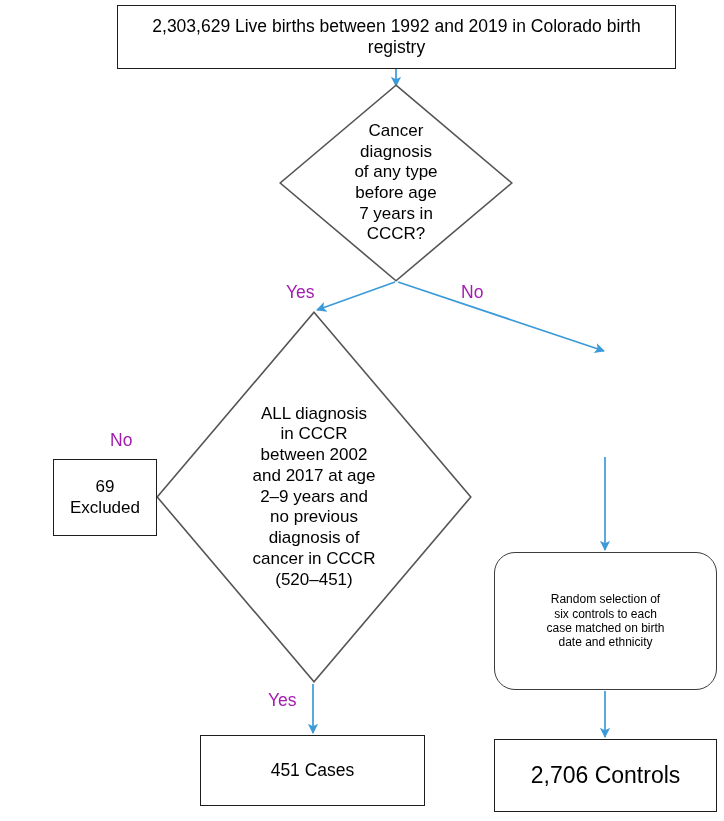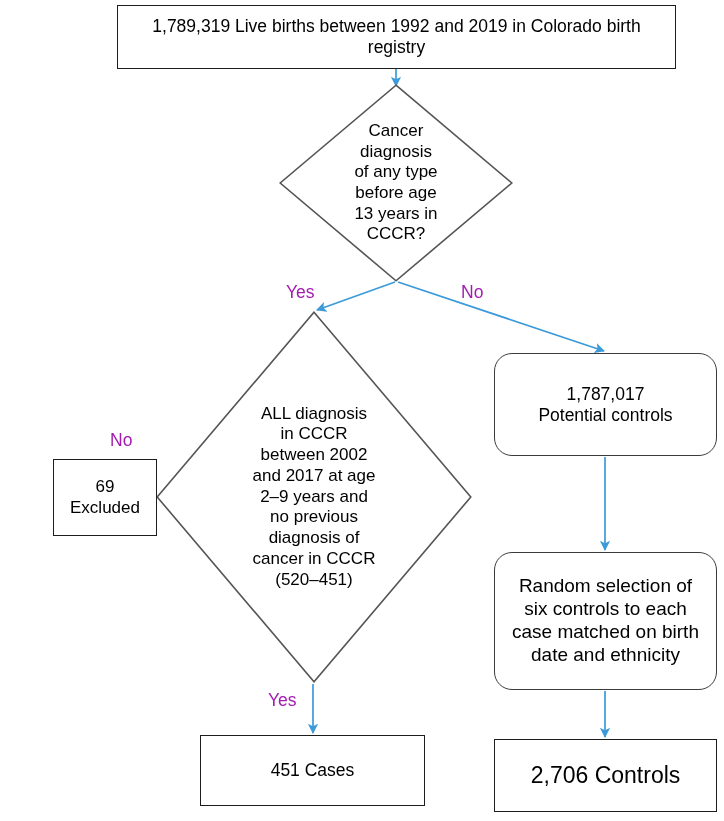--- a/index.html
+++ b/index.html
@@ -76,21 +76,21 @@
     color: #a21caf;
     white-space: nowrap;
     line-height: 1;
   }
 
   
   #node-births      { left: 117px; top: 5px;   width: 559px; height: 64px;  font-size: 17.5px; }
   #node-excluded    { left: 5px;   top: 459px; width: 104px; height: 77px;  font-size: 17px; margin-left: 48px;  }
   #node-cases       { left: 200px; top: 735px; width: 225px; height: 71px;  font-size: 17.5px; }
   #node-potential   { left: 494px; top: 353px; width: 223px; height: 103px; font-size: 17.5px; }
-  #node-random      { left: 494px; top: 552px; width: 223px; height: 138px; font-size: 19px; }
+  #node-random      { left: 494px; top: 552px; width: 223px; height: 138px; font-size: 12px; border-radius: 21px; }
   #node-controls    { left: 494px; top: 739px; width: 223px; height: 73px;  font-size: 23px; }
 
   #diamond-cancer   { left: 279px; top: 84px;  width: 234px; height: 198px; }
   #diamond-cancer .diamond-label { font-size: 17px; }
   #diamond-all      { left: 156px; top: 311px; width: 316px; height: 372px; }
   #diamond-all .diamond-label { font-size: 17px; }
 
   #label-yes-1 { left: 286px; top: 284px; font-size: 17.5px; }
   #label-no-1  { left: 461px; top: 284px; font-size: 17.5px; }
   #label-no-2  { left: 110px; top: 432px; font-size: 17.5px; }
@@ -119,32 +119,32 @@
 
       <line x1="313" y1="684" x2="313" y2="733"></line>
 
       <line x1="605" y1="457" x2="605" y2="550"></line>
 
       <line x1="605" y1="691" x2="605" y2="737"></line>
     </g>
   </svg>
 
   <div class="node rect" id="node-births">
-    <span class="node-text">1,789,319 Live births between 1992 and 2019 in Colorado birth registry</span>
+    <span class="node-text">2,303,629 Live births between 1992 and 2019 in Colorado birth registry</span>
   </div>
 
   <div class="diamond-wrap" id="diamond-cancer">
     <svg class="diamond-shape" width="234" height="198" viewBox="0 0 234 198">
       <polygon points="117,1.2 232.8,99 117,196.8 1.2,99" fill="#ffffff" stroke="#555555" stroke-width="1.6"></polygon>
     </svg>
     <div class="diamond-label">Cancer
 diagnosis
 of any type
 before age
-13 years in
+7 years in
 CCCR?</div>
   </div>
 
   <span class="edge-label" id="label-yes-1">Yes</span>
   <span class="edge-label" id="label-no-1">No</span>
 
   <div class="diamond-wrap" id="diamond-all">
     <svg class="diamond-shape" width="316" height="372" viewBox="0 0 316 372">
       <polygon points="158,1.2 314.8,186 158,370.8 1.2,186" fill="#ffffff" stroke="#555555" stroke-width="1.6"></polygon>
     </svg>
@@ -164,24 +164,20 @@
 
   <div class="node rect" id="node-excluded">
     <span class="node-text">69
 Excluded</span>
   </div>
 
   <div class="node rect" id="node-cases">
     <span class="node-text">451 Cases</span>
   </div>
 
-  <div class="node rounded" id="node-potential">
-    <span class="node-text">1,787,017
-Potential controls</span>
-  </div>
 
   <div class="node rounded" id="node-random">
     <span class="node-text">Random selection of
 six controls to each
 case matched on birth
 date and ethnicity</span>
   </div>
 
   <div class="node rect" id="node-controls">
     <span class="node-text">2,706 Controls</span>

